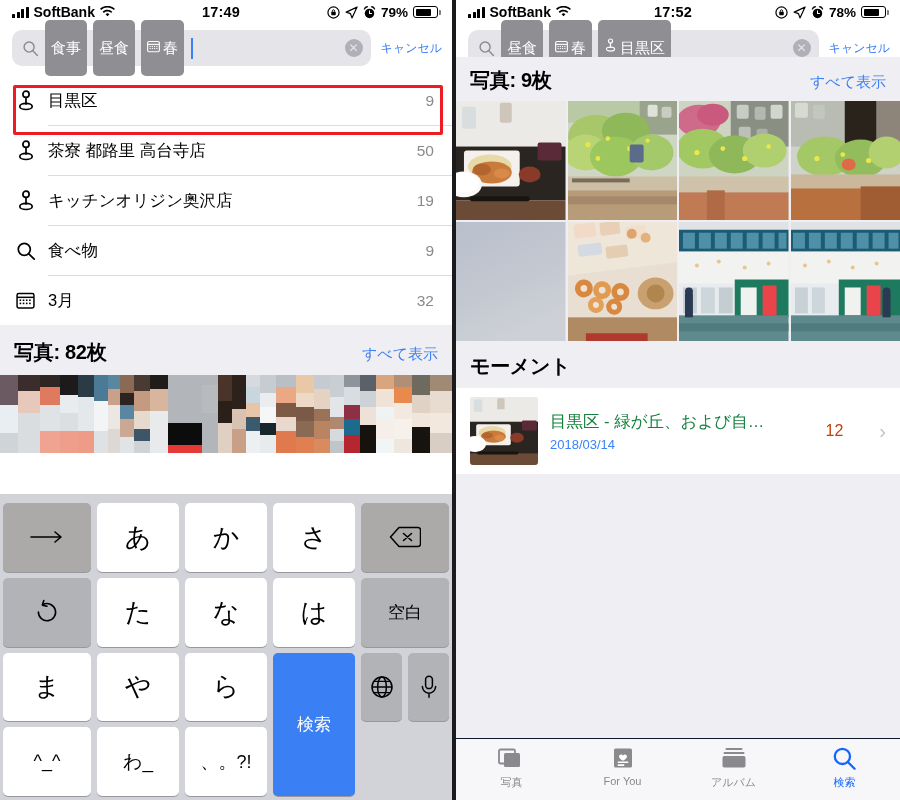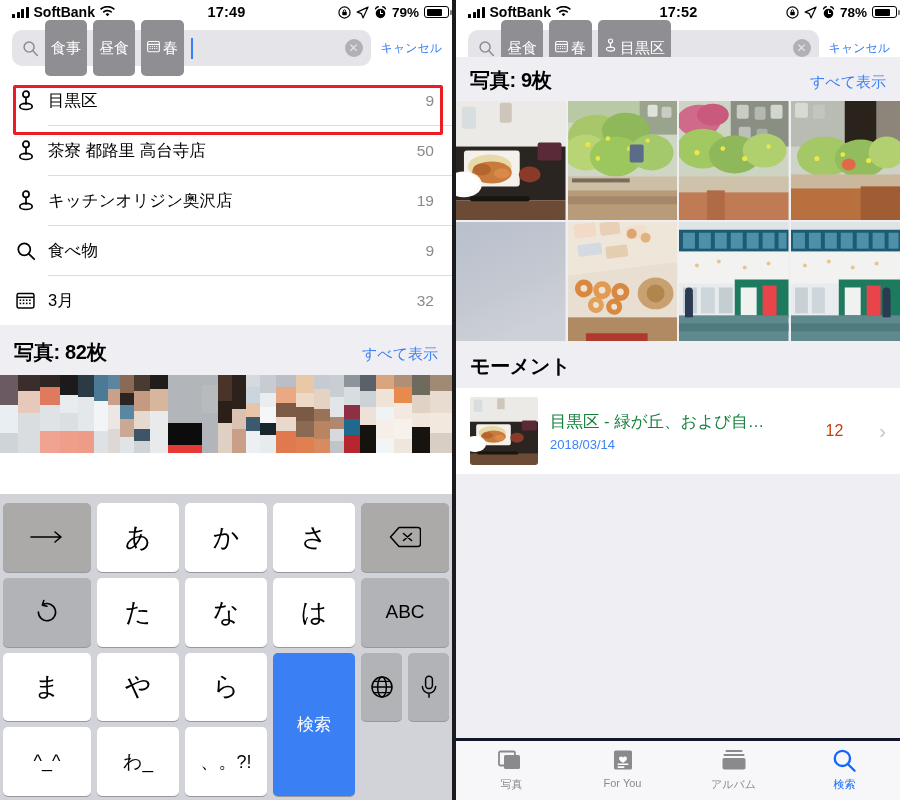--- a/index.html
+++ b/index.html
@@ -13,21 +13,21 @@
 
   
   .phone { position: relative; height: 800px; overflow: hidden; background:#fff; }
   .phone-left  { width: 452px; }
   .panel-divider { width: 4px; height: 800px; background: #1b1b1d; flex: 0 0 4px; }
   .phone-right { width: 444px; }
 
   
   .status-bar {
     height: 24px; display: flex; align-items: center;
-    padding: 0 3px 0 12px; background: #fff;
+    padding: 0 14px 0 12px; background: #fff;
     font-size: 14px; font-weight: bold; color: #000;
   }
   .sb-left { display: flex; align-items: center; gap: 5px; }
   .sb-center { flex: 1; text-align: center; font-size: 14.5px; letter-spacing: .2px; }
   .sb-right { display: flex; align-items: center; gap: 5px; }
   .sig-bars { display: flex; align-items: flex-end; gap: 1.5px; height: 11px; }
   .sig-bars i { display:block; width: 3px; background:#000; border-radius: .5px; }
   .sig-bars i:nth-child(1){height:4px}
   .sig-bars i:nth-child(2){height:6px}
   .sig-bars i:nth-child(3){height:8.5px}
@@ -114,21 +114,21 @@
   .moment-text { flex:1; min-width:0; }
   .moment-name { font-size: 16.5px; color:#15803d; white-space:nowrap; overflow:hidden; text-overflow:ellipsis; }
   .moment-date { font-size: 13px; color:#3b82f6; margin-top: 4px; }
   .moment-count { font-size: 16px; color:#c2410c; margin-right: 24px; }
   .chev { color:#c2c2c7; font-size: 20px; font-weight: 300; }
   .right-filler { background:#eeeef3; flex:1; }
 
   
   .tab-bar {
     position:absolute; bottom:0; left:0; width:444px; height: 62px;
-    background: #f7f7f9; border-top: 3px solid #0f172a;
+    background: #f7f7f9; border-top: 1px solid #0f172a;
     display:flex; align-items:flex-start; padding-top: 6px;
   }
   .tab-item { flex:1; display:flex; flex-direction:column; align-items:center; gap: 4px; }
   .tab-label { font-size: 11px; color: #8a8a8e; }
   .tab-item.active .tab-label { color: #1266ff; }
   .tab-ico { height: 26px; display:flex; align-items:center; justify-content:center; }
 
   .right-body { position:absolute; top:57px; left:0; width:444px; bottom:62px; display:flex; flex-direction:column; background:#eeeef3; }
 </style>
 </head>
@@ -428,22 +428,22 @@
 
         <div class="key gray2">
           <svg width="26" height="26" viewBox="0 0 26 26">
             <path d="M9 5.5A8.6 8.6 0 1 1 4.4 13" fill="none" stroke="#000" stroke-width="1.6" stroke-linecap="round"></path>
             <path d="M9.8 1.6L8.4 6.1l4.5 1.1" fill="none" stroke="#000" stroke-width="1.6" stroke-linecap="round" stroke-linejoin="round"></path>
           </svg>
         </div>
         <div class="key">た</div>
         <div class="key">な</div>
         <div class="key">は</div>
-
-        <div class="key gray2 func" style="font-size:19px;">ABC</div>
+        <div class="key gray2 func">空白</div>
+
         <div class="key">ま</div>
         <div class="key">や</div>
         <div class="key">ら</div>
         <div class="key blue key-span2">検索</div>
 
         <div class="bottom-left-pair">
           <div class="key gray2 mini">
             <svg width="24" height="24" viewBox="0 0 24 24">
               <circle cx="12" cy="12" r="10" fill="none" stroke="#000" stroke-width="1.5"></circle>
               <ellipse cx="12" cy="12" rx="4.4" ry="10" fill="none" stroke="#000" stroke-width="1.5"></ellipse>

